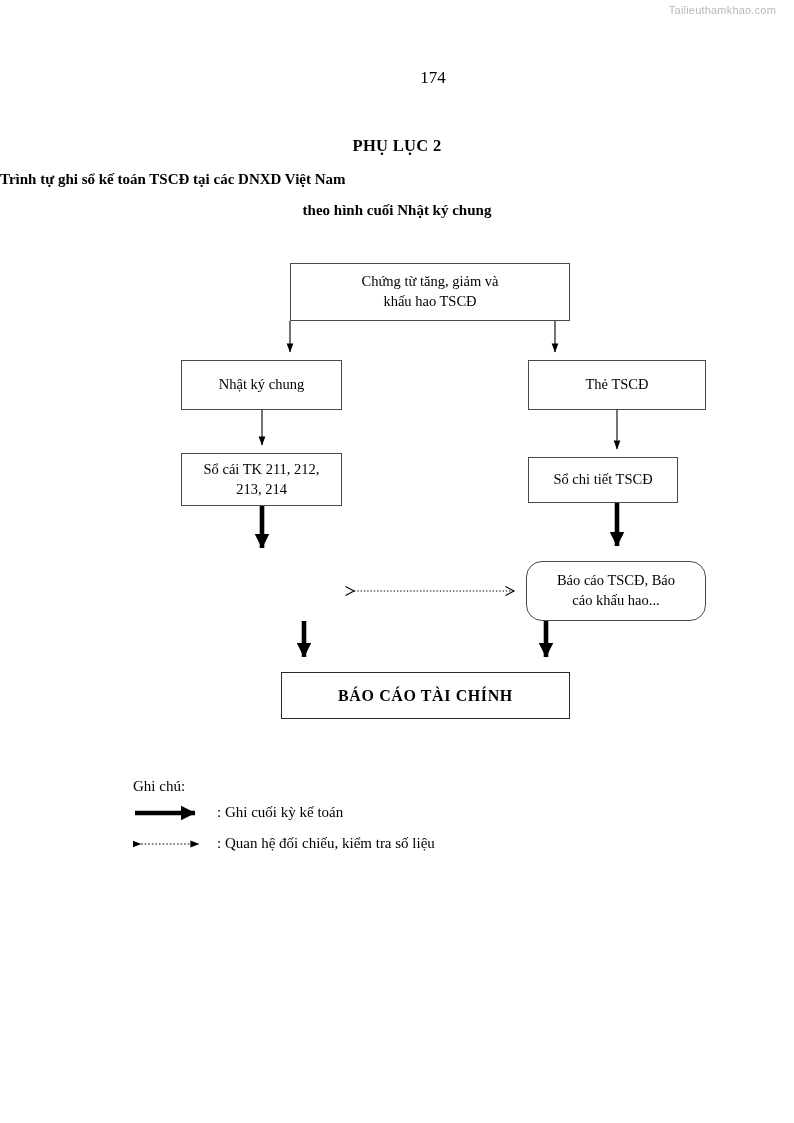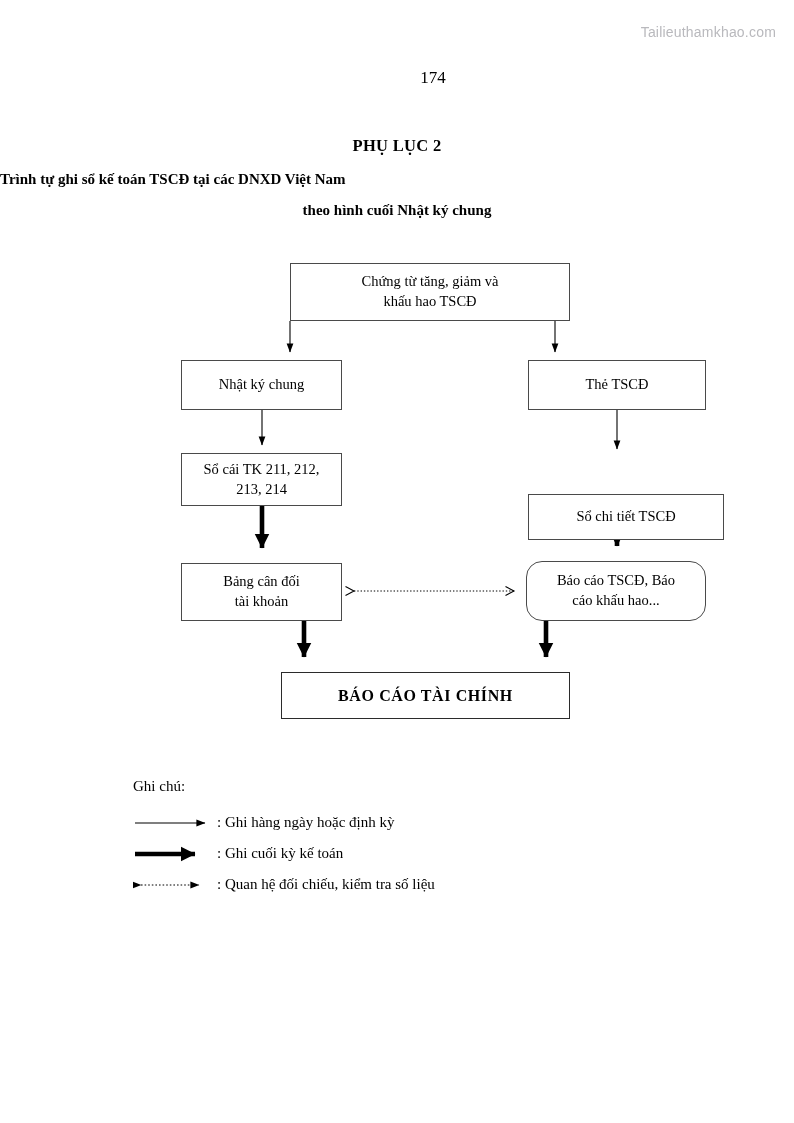--- a/index.html
+++ b/index.html
@@ -13,24 +13,24 @@
     height: 1123px;
     position: relative;
     overflow: hidden;
     font-family: "Liberation Serif", "DejaVu Serif", serif;
     color: #000000;
   }
 
   
   .watermark {
     position: absolute;
-    top: 24px;
+    top: 4px;
     right: 18px;
     font-family: "Liberation Sans", "DejaVu Sans", sans-serif;
-    font-size: 14px;
+    font-size: 11px;
     letter-spacing: 0.2px;
     color: #b9b9bd;
     white-space: nowrap;
   }
 
   
   .page-number {
     position: absolute;
     top: 68px;
     left: 0;
@@ -104,35 +104,35 @@
     border-width: 1.6px;
     border-color: #2b2b2b;
   }
   .node span { display: block; }
 
   
   #node-source       { left: 290px; top: 263px; width: 280px; height: 58px; }
   #node-journal      { left: 181px; top: 360px; width: 161px; height: 50px; }
   #node-asset-card   { left: 528px; top: 360px; width: 178px; height: 50px; }
   #node-ledger       { left: 181px; top: 453px; width: 161px; height: 53px; }
-  #node-detail-book  { left: 528px; top: 457px; width: 196px; height: 46px; margin-top: 37px; }
+  #node-detail-book  { left: 528px; top: 457px; width: 150px; height: 46px; }
   #node-trial-bal    { left: 181px; top: 563px; width: 161px; height: 58px; }
   #node-asset-report { left: 526px; top: 561px; width: 180px; height: 60px; border-radius: 16px; }
   #node-fin-report   { left: 281px; top: 672px; width: 289px; height: 47px; }
 
   
   .legend {
     position: absolute;
     left: 133px;
     top: 778px;
     width: 560px;
   }
   .legend-title {
     font-size: 15px;
-    margin-bottom: 12px;
+    margin-bottom: 2px;
   }
   .legend-row {
     display: flex;
     align-items: center;
     height: 31px;
   }
   .legend-symbol {
     width: 84px;
     height: 24px;
     flex: 0 0 84px;
@@ -224,59 +224,40 @@
       <span>213, 214</span>
     </div>
   </div>
 
   <div class="node" id="node-detail-book">
     <div>
       <span>Sổ chi tiết TSCĐ</span>
     </div>
   </div>
 
-  <div class="node" id="node-trial-bal">
-    <div>
-      <span>Bảng cân đối</span>
-      <span>tài khoản</span>
-    </div>
-  </div>
 
   <div class="node" id="node-asset-report">
     <div>
       <span>Báo cáo TSCĐ, Báo</span>
       <span>cáo khấu hao...</span>
     </div>
   </div>
 
   <div class="node emphasis" id="node-fin-report">
     <div>
       <span>BÁO CÁO TÀI CHÍNH</span>
     </div>
   </div>
 
 </div>
 
 <div class="legend">
 
   <div class="legend-title">Ghi chú:</div>
 
-  <div class="legend-row">
-    <div class="legend-symbol">
-      <svg width="84" height="24" viewBox="0 0 84 24">
-        <defs>
-          <marker id="lg-thin" markerWidth="10" markerHeight="10" refX="8.6" refY="4" orient="auto" markerUnits="userSpaceOnUse">
-            <path d="M0,0.6 L9,4 L0,7.4 Z" fill="#000"></path>
-          </marker>
-        </defs>
-        <path d="M2,12 L72,12" stroke="#000" stroke-width="1.1" fill="none" marker-end="url(#lg-thin)"></path>
-      </svg>
-    </div>
-    <div class="legend-text">: Ghi  hàng ngày hoặc định kỳ</div>
-  </div>
 
   <div class="legend-row">
     <div class="legend-symbol">
       <svg width="84" height="24" viewBox="0 0 84 24">
         <defs>
           <marker id="lg-thick" markerWidth="18" markerHeight="16" refX="14.5" refY="8" orient="auto" markerUnits="userSpaceOnUse">
             <path d="M0,0.5 L15,8 L0,15.5 Z" fill="#000"></path>
           </marker>
         </defs>
         <path d="M2,12 L62,12" stroke="#000" stroke-width="4.6" fill="none" marker-end="url(#lg-thick)"></path>

